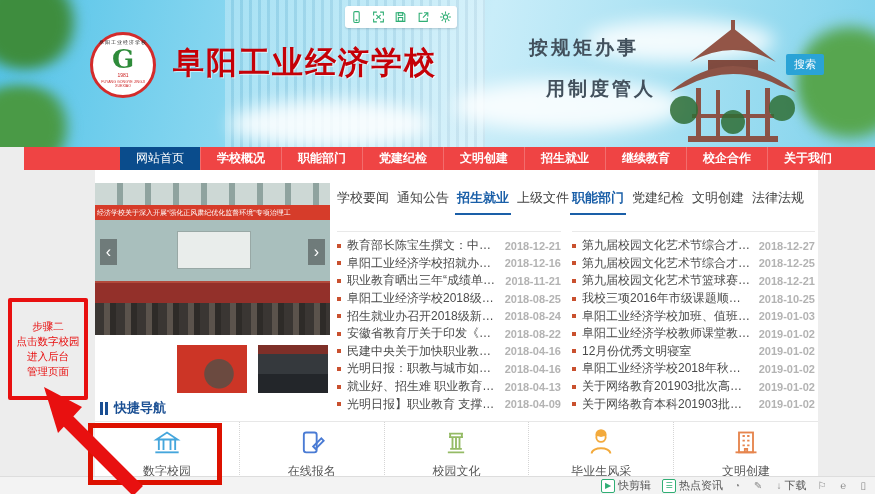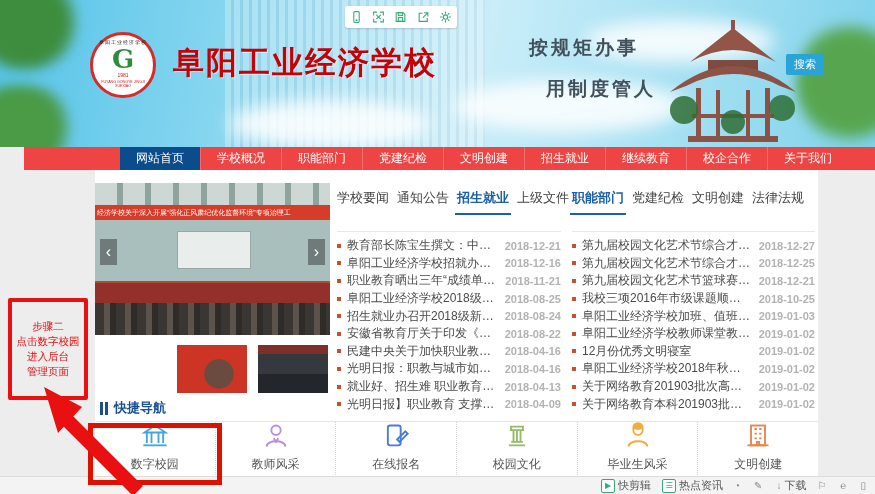--- a/index.html
+++ b/index.html
@@ -29,21 +29,21 @@
     border-radius:2px;font-size:11px;cursor:pointer;padding:0;}
   .toptools{left:345px;top:6px;width:112px;height:22px;background:#fff;border-radius:3px;
     display:flex;align-items:center;justify-content:space-around;box-shadow:0 1px 2px rgba(0,0,0,.15);}
   .toptools svg{display:block;}
   .pavilion{left:668px;top:18px;}
 
   
   .navbar{left:0;top:147px;width:875px;height:23px;background:#ef4444;margin-left:24px;}
   .nav-list{display:flex;height:23px;margin:0 0 0 96px;padding:0;list-style:none;}
   .nav-item{color:#fff;font-size:12px;line-height:23px;padding:0 16px;cursor:pointer;white-space:nowrap;}
-  .nav-item + .nav-item{border-left:1px solid rgba(255,255,255,.22);}
+  .nav-item + .nav-item{border-left:1px solid rgba(255,255,255,.22);font-weight:bold;}
   .nav-item.active{background:#0a4c8c;}
 
   
   .content-bg{left:95px;top:170px;width:723px;height:316px;background:#fff;}
 
   
   .car-main{left:95px;top:183px;width:235px;height:152px;overflow:hidden;background:#a9bfbd;}
   .car-ceiling{position:absolute;left:0;top:0;width:100%;height:22px;
     background:repeating-linear-gradient(90deg,#cdd8d5 0 22px,#8fa39f 22px 28px);}
   .car-banner{position:absolute;left:0;top:22px;width:100%;height:15px;background:#d63c2a;
@@ -73,21 +73,21 @@
   .news-row{display:flex;align-items:center;height:17.6px;cursor:pointer;}
   .bullet{width:4px;height:4px;background:#c9502e;margin-right:6px;flex:none;}
   .news-title{flex:1;color:#4a4a4a;font-size:12px;white-space:nowrap;overflow:hidden;text-overflow:ellipsis;}
   .news-date{color:#b3b3b3;font-size:11px;margin-left:8px;flex:none;font-weight:bold;}
 
   
   .qn-title{left:100px;top:399px;display:flex;align-items:center;font-size:13px;font-weight:bold;color:#1a4f93;}
   .qn-bars{display:inline-flex;gap:2px;margin-right:6px;}
   .qn-bars i{width:3px;height:13px;background:#1a4f93;}
   .qn-row{left:95px;top:421px;width:723px;height:65px;display:flex;border-top:1px solid #e7e7e7;background:#fff;}
-  .qn-cell{flex:1;display:flex;flex-direction:column;align-items:center;justify-content:flex-start;gap:6px;
+  .qn-cell{flex:1;display:flex;flex-direction:column;align-items:center;justify-content:center;gap:6px;
     cursor:pointer;border-right:1px dotted #d5d5d5;}
   .qn-cell:last-child{border-right:none;}
   .qn-label{font-size:12px;color:#555;}
 
   
   .anno-box{left:8px;top:298px;width:72px;height:94px;border:4px solid #e81010;border-radius:2px;
     display:flex;flex-direction:column;justify-content:center;z-index:20;}
   .anno-line{color:#e81010;font-weight:normal;font-size:10.5px;line-height:15px;text-align:center;white-space:nowrap;}
   .red-frame{left:88px;top:423px;width:134px;height:62px;border:5px solid #dd1100;z-index:15;box-sizing:border-box;}
   .arrow-svg{left:30px;top:385px;z-index:22;}
@@ -351,30 +351,20 @@
           <g fill="none" stroke="#45a6dc" stroke-width="1.6">
             <path d="M3 9 L12 3 L21 9 Z"></path>
             <path d="M5 9 V18 M9 9 V18 M15 9 V18 M19 9 V18"></path>
             <path d="M2 20 H22"></path>
           </g>
         </svg>
       <span class="qn-label">数字校园</span>
     </div>
     <div class="qn-cell">
       <svg width="30" height="28" viewBox="0 0 24 24">
-          <g fill="none" stroke="#bb8be0" stroke-width="1.6">
-            <circle cx="12" cy="7" r="4"></circle>
-            <path d="M4 21 C4 15 20 15 20 21"></path>
-            <path d="M10 14 L12 17 L14 14"></path>
-          </g>
-        </svg>
-      <span class="qn-label">教师风采</span>
-    </div>
-    <div class="qn-cell">
-      <svg width="30" height="28" viewBox="0 0 24 24">
           <g fill="none" stroke="#4a7bd4" stroke-width="1.6">
             <rect x="5" y="3" width="11" height="17" rx="2"></rect>
             <path d="M13 15 L20 8 L22 10 L15 17 Z"></path>
           </g>
         </svg>
       <span class="qn-label">在线报名</span>
     </div>
     <div class="qn-cell">
       <svg width="30" height="28" viewBox="0 0 24 24">
           <g fill="none" stroke="#95bb66" stroke-width="1.6">

